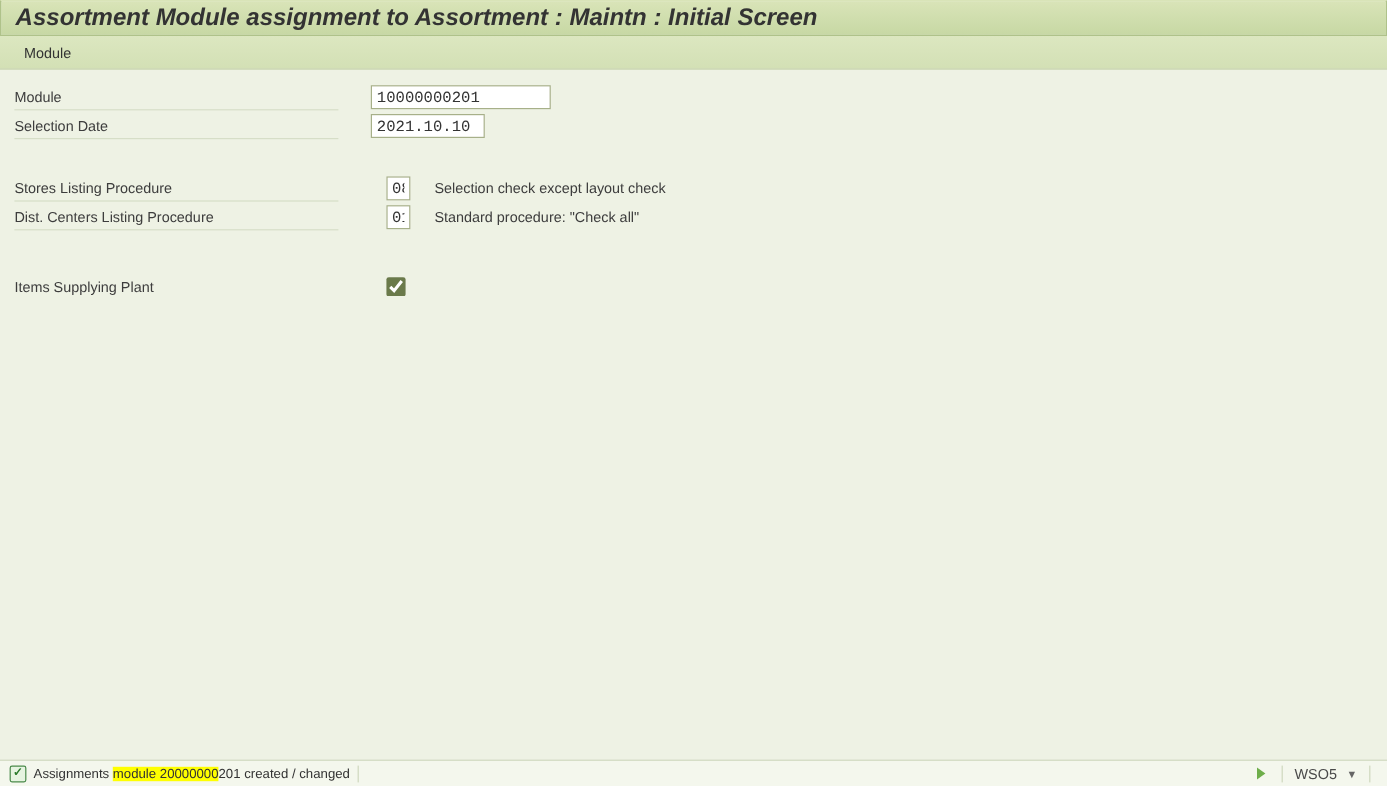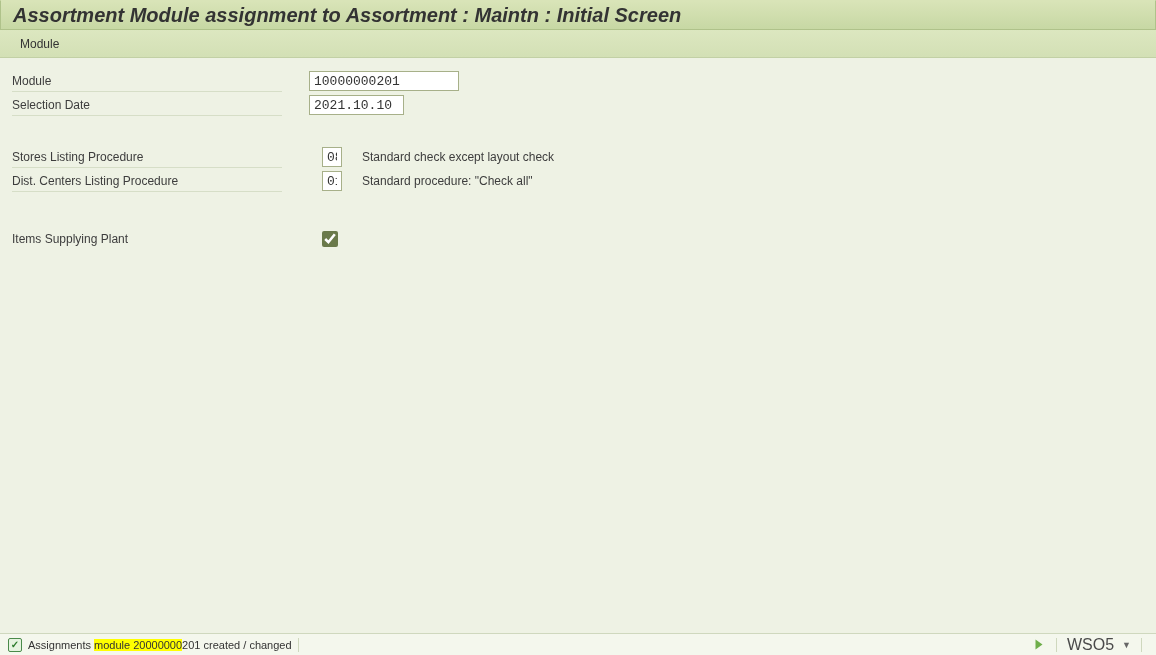--- a/index.html
+++ b/index.html
@@ -148,21 +148,21 @@
     }
     .tri-green {
       width: 0; height: 0;
       border-left: 5px solid transparent;
       border-right: 5px solid transparent;
       border-bottom: 7px solid #6eae4a;
       transform: rotate(90deg);
       margin-right: 2px;
     }
     .tcode {
-      font-size: 16px;
+      font-size: 12px;
       color: #4a4a4a;
       margin-right: 2px;
     }
     .dropdown-caret {
       font-size: 9px;
       color: #666;
       margin-left: 2px;
     }
   </style>
 </head>
@@ -189,21 +189,21 @@
     <div class="spacer-col"></div>
     <input class="field-input medium" value="2021.10.10" style="">
   </div>
 
   <div class="section-gap"></div>
 
   <div class="field-row">
     <div class="field-label">Stores Listing Procedure</div>
     <div class="spacer-col-b"></div>
     <input class="field-input narrow" value="08" style="">
-    <span class="field-desc">Standard check except layout check</span>
+    <span class="field-desc">Selection check except layout check</span>
   </div>
 
   <div class="field-row">
     <div class="field-label">Dist. Centers Listing Procedure</div>
     <div class="spacer-col-b"></div>
     <input class="field-input narrow" value="01" style="">
     <span class="field-desc">Standard procedure: "Check all"</span>
   </div>
 
   <div class="section-gap"></div>

